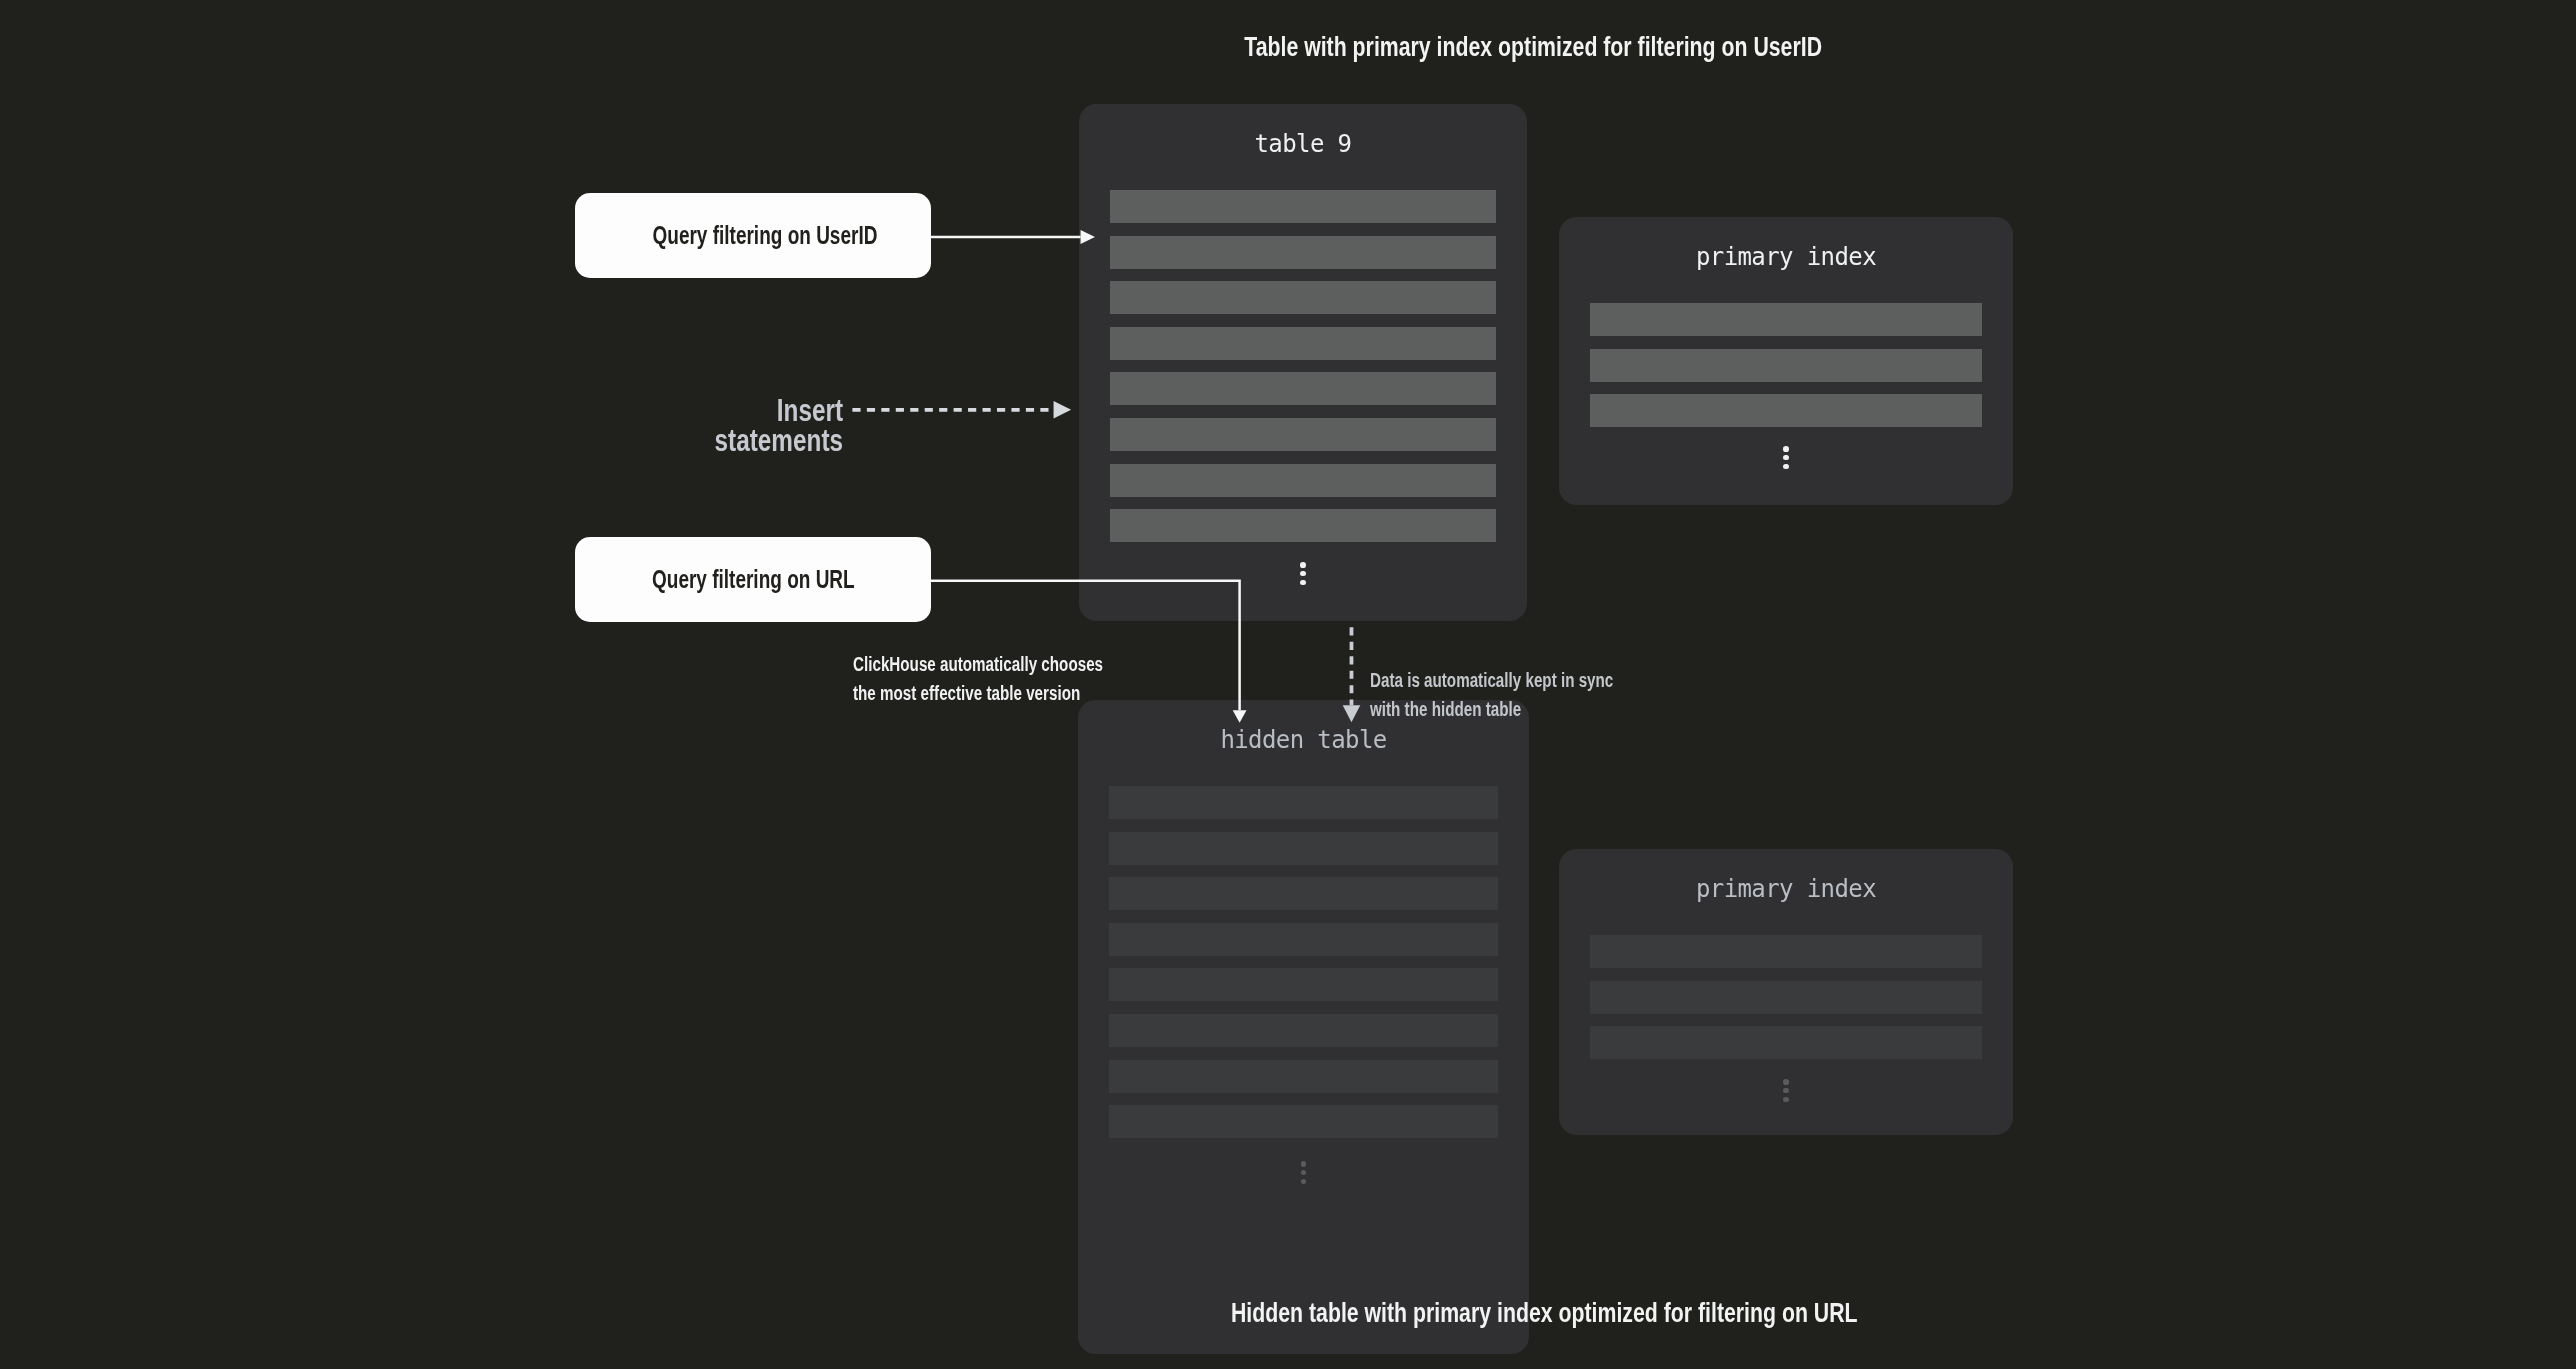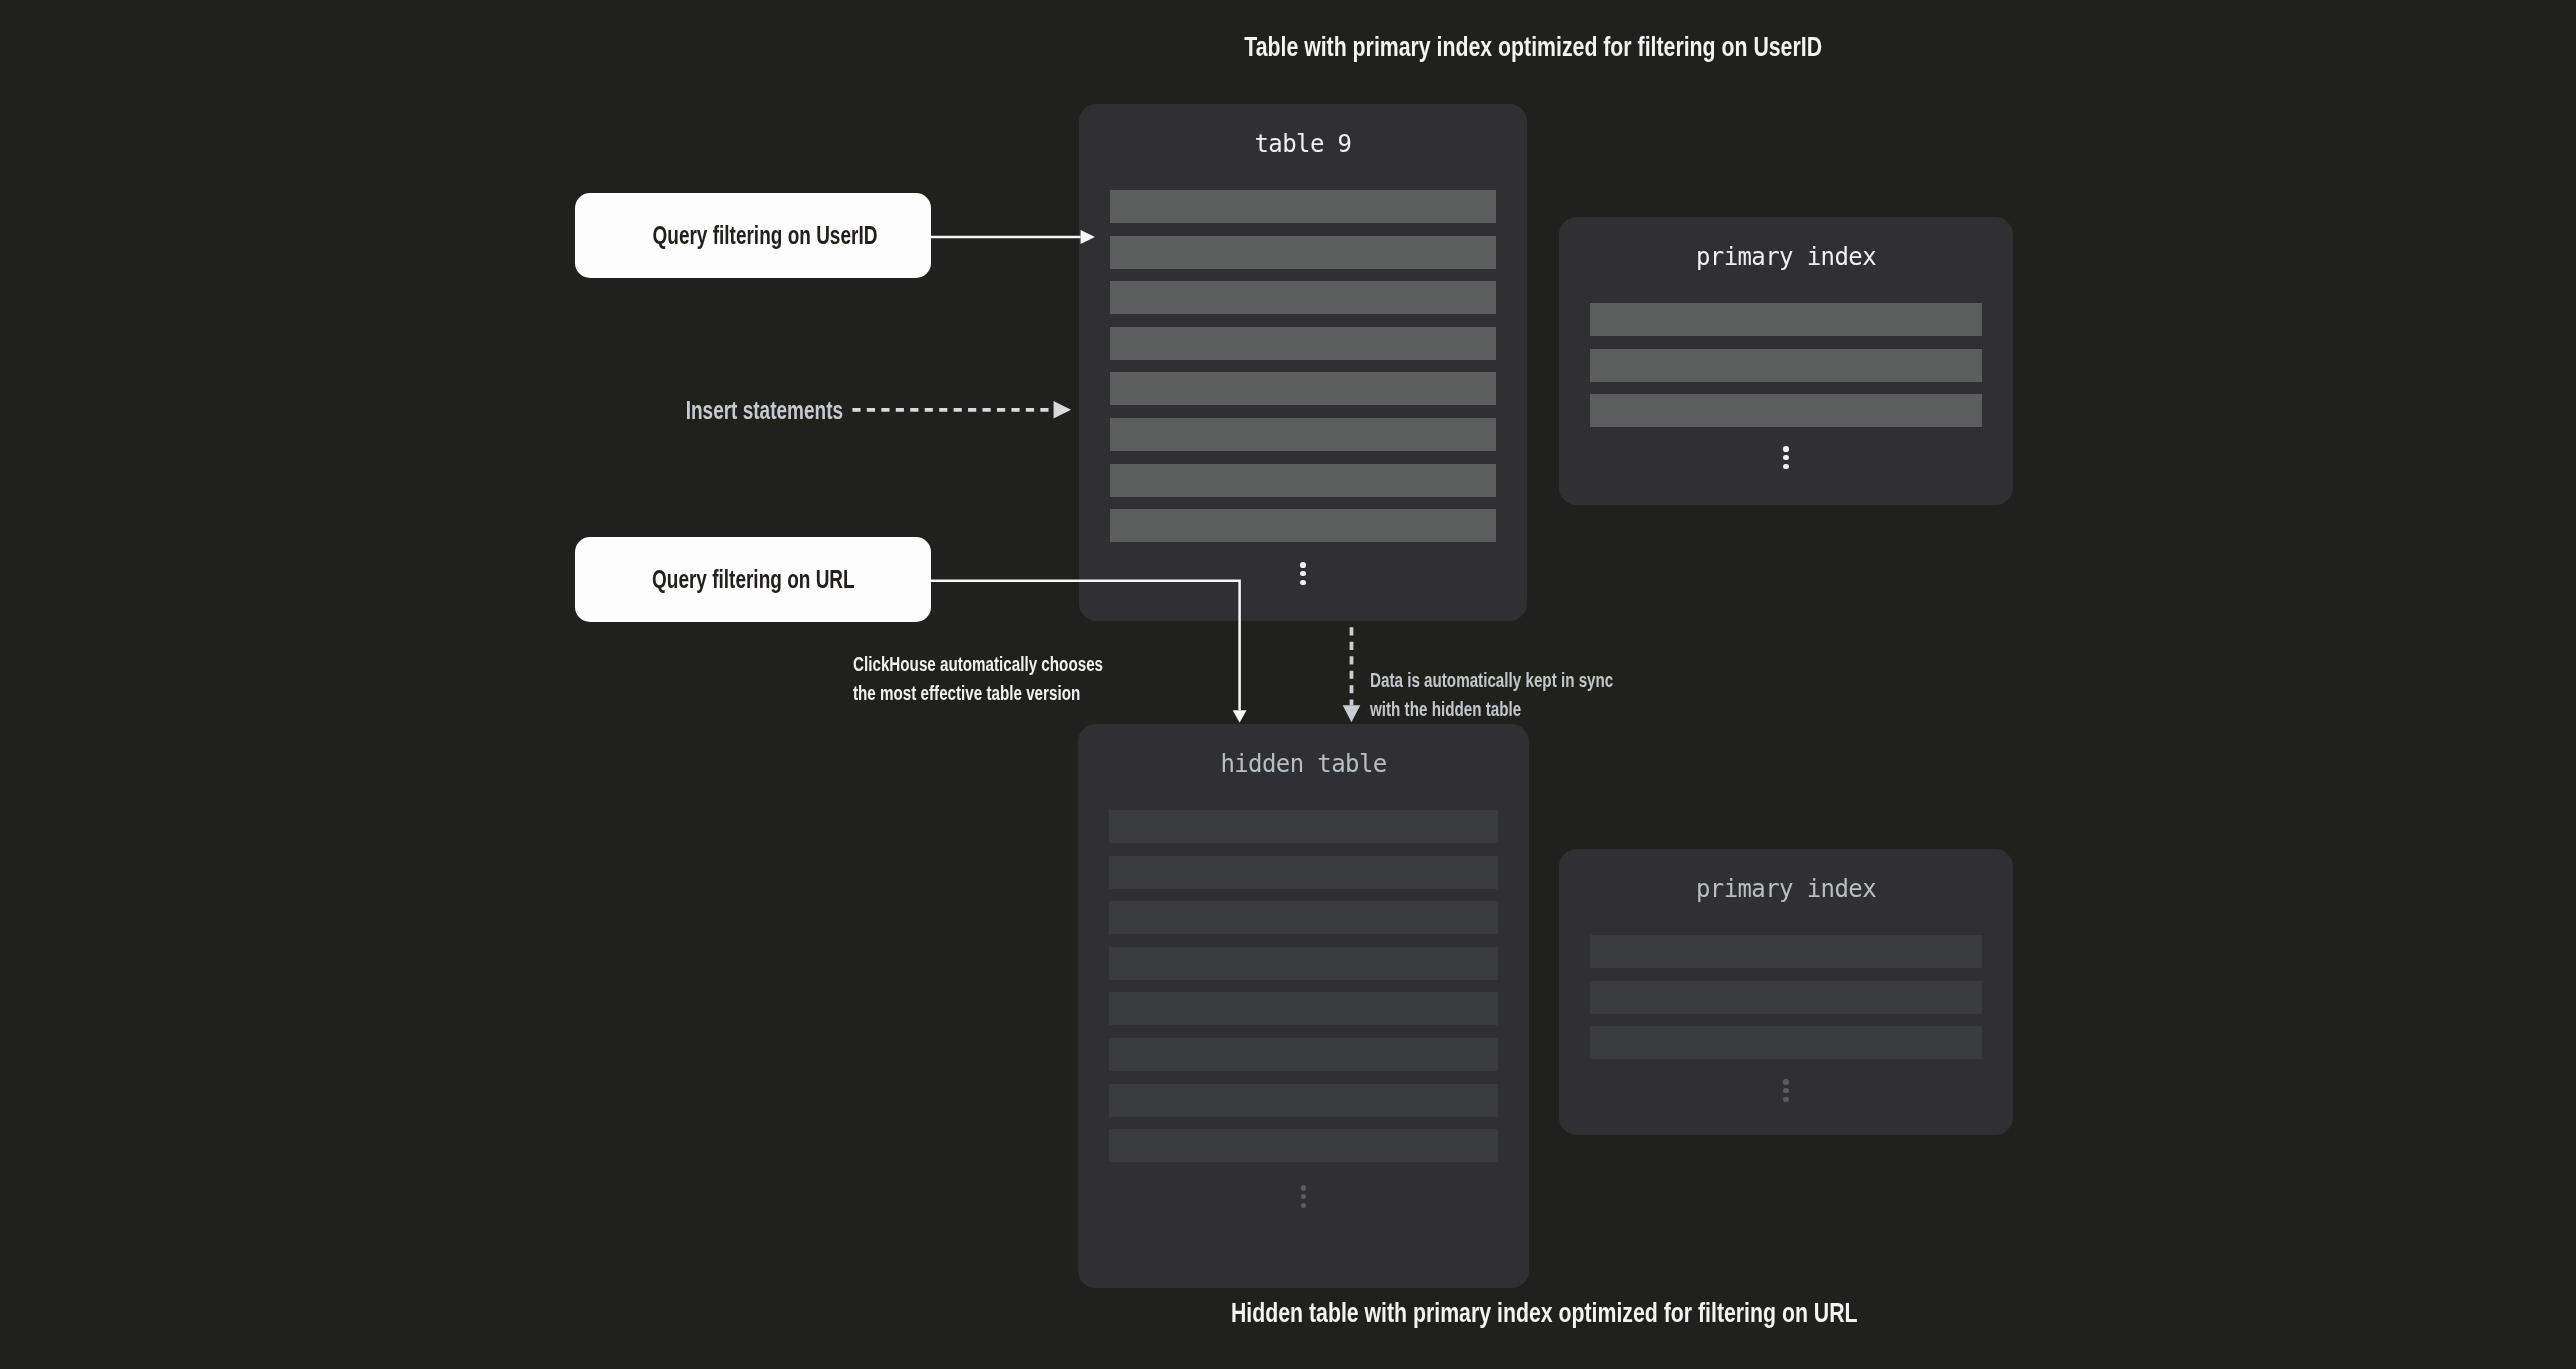--- a/index.html
+++ b/index.html
@@ -22,21 +22,21 @@
   .caption{
     position:absolute;text-align:center;font-weight:bold;font-size:28px;line-height:33px;
     color:var(--caption);letter-spacing:0;
   }
   #caption-top{left:1062px;top:29.5px;width:943px;text-align:center;}
   #caption-bottom{left:1069px;top:1296px;width:950px;}
   
   .panel{position:absolute;background:var(--panel);border-radius:17.6px;}
   #panel-table1{left:1079px;top:104px;width:448px;height:517px;}
   #panel-pi-top{left:1559px;top:217px;width:454px;height:288px;}
-  #panel-hidden{left:1078px;top:724px;width:451px;height:564px;}
+  #panel-hidden{left:1078px;top:700px;width:451px;height:654px;}
   #panel-pi-bottom{left:1559px;top:849px;width:454px;height:286px;}
   .panel-title{
     position:absolute;top:25px;left:0;width:100%;text-align:center;
     font-family:"DejaVu Sans Mono",monospace;font-size:24px;line-height:31px;
     letter-spacing:-0.6px;font-weight:normal;
   }
   .panel-title.bright{color:var(--title_bright);}
   .panel-title.dim{color:var(--title_dim);}
   .rows{position:absolute;left:31px;right:31px;top:86px;display:flex;flex-direction:column;gap:12.6px;}
   .rows .bar{height:33px;}
@@ -55,21 +55,21 @@
   .label-box{
     position:absolute;background:var(--white_box_bg);border-radius:15px;
     display:flex;align-items:center;justify-content:center;
     color:var(--white_box_text);font-weight:bold;font-size:25px;
   }
   #label-query-userid{left:575px;top:193px;width:356px;height:85px;padding-left:24px;}
   #label-query-url{left:575px;top:537px;width:356px;height:85px;}
   
   #label-insert{
     position:absolute;left:592px;top:395px;width:251px;text-align:right;
-    font-weight:bold;font-size:25px;line-height:30px;color:var(--label_gray);
+    font-weight:bold;font-size:32px;line-height:30px;color:var(--label_gray);
   }
   .note{position:absolute;font-weight:bold;font-size:20px;line-height:29px;}
   #note-clickhouse{left:853px;top:650px;color:var(--note_bright);}
   #note-sync{left:1370px;top:650px;color:var(--note_dim);margin-top:16px;}
   
   #connectors{position:absolute;left:0;top:0;width:2576px;height:1369px;z-index:5;pointer-events:none;}
 </style>
 </head>
 <body>
 

